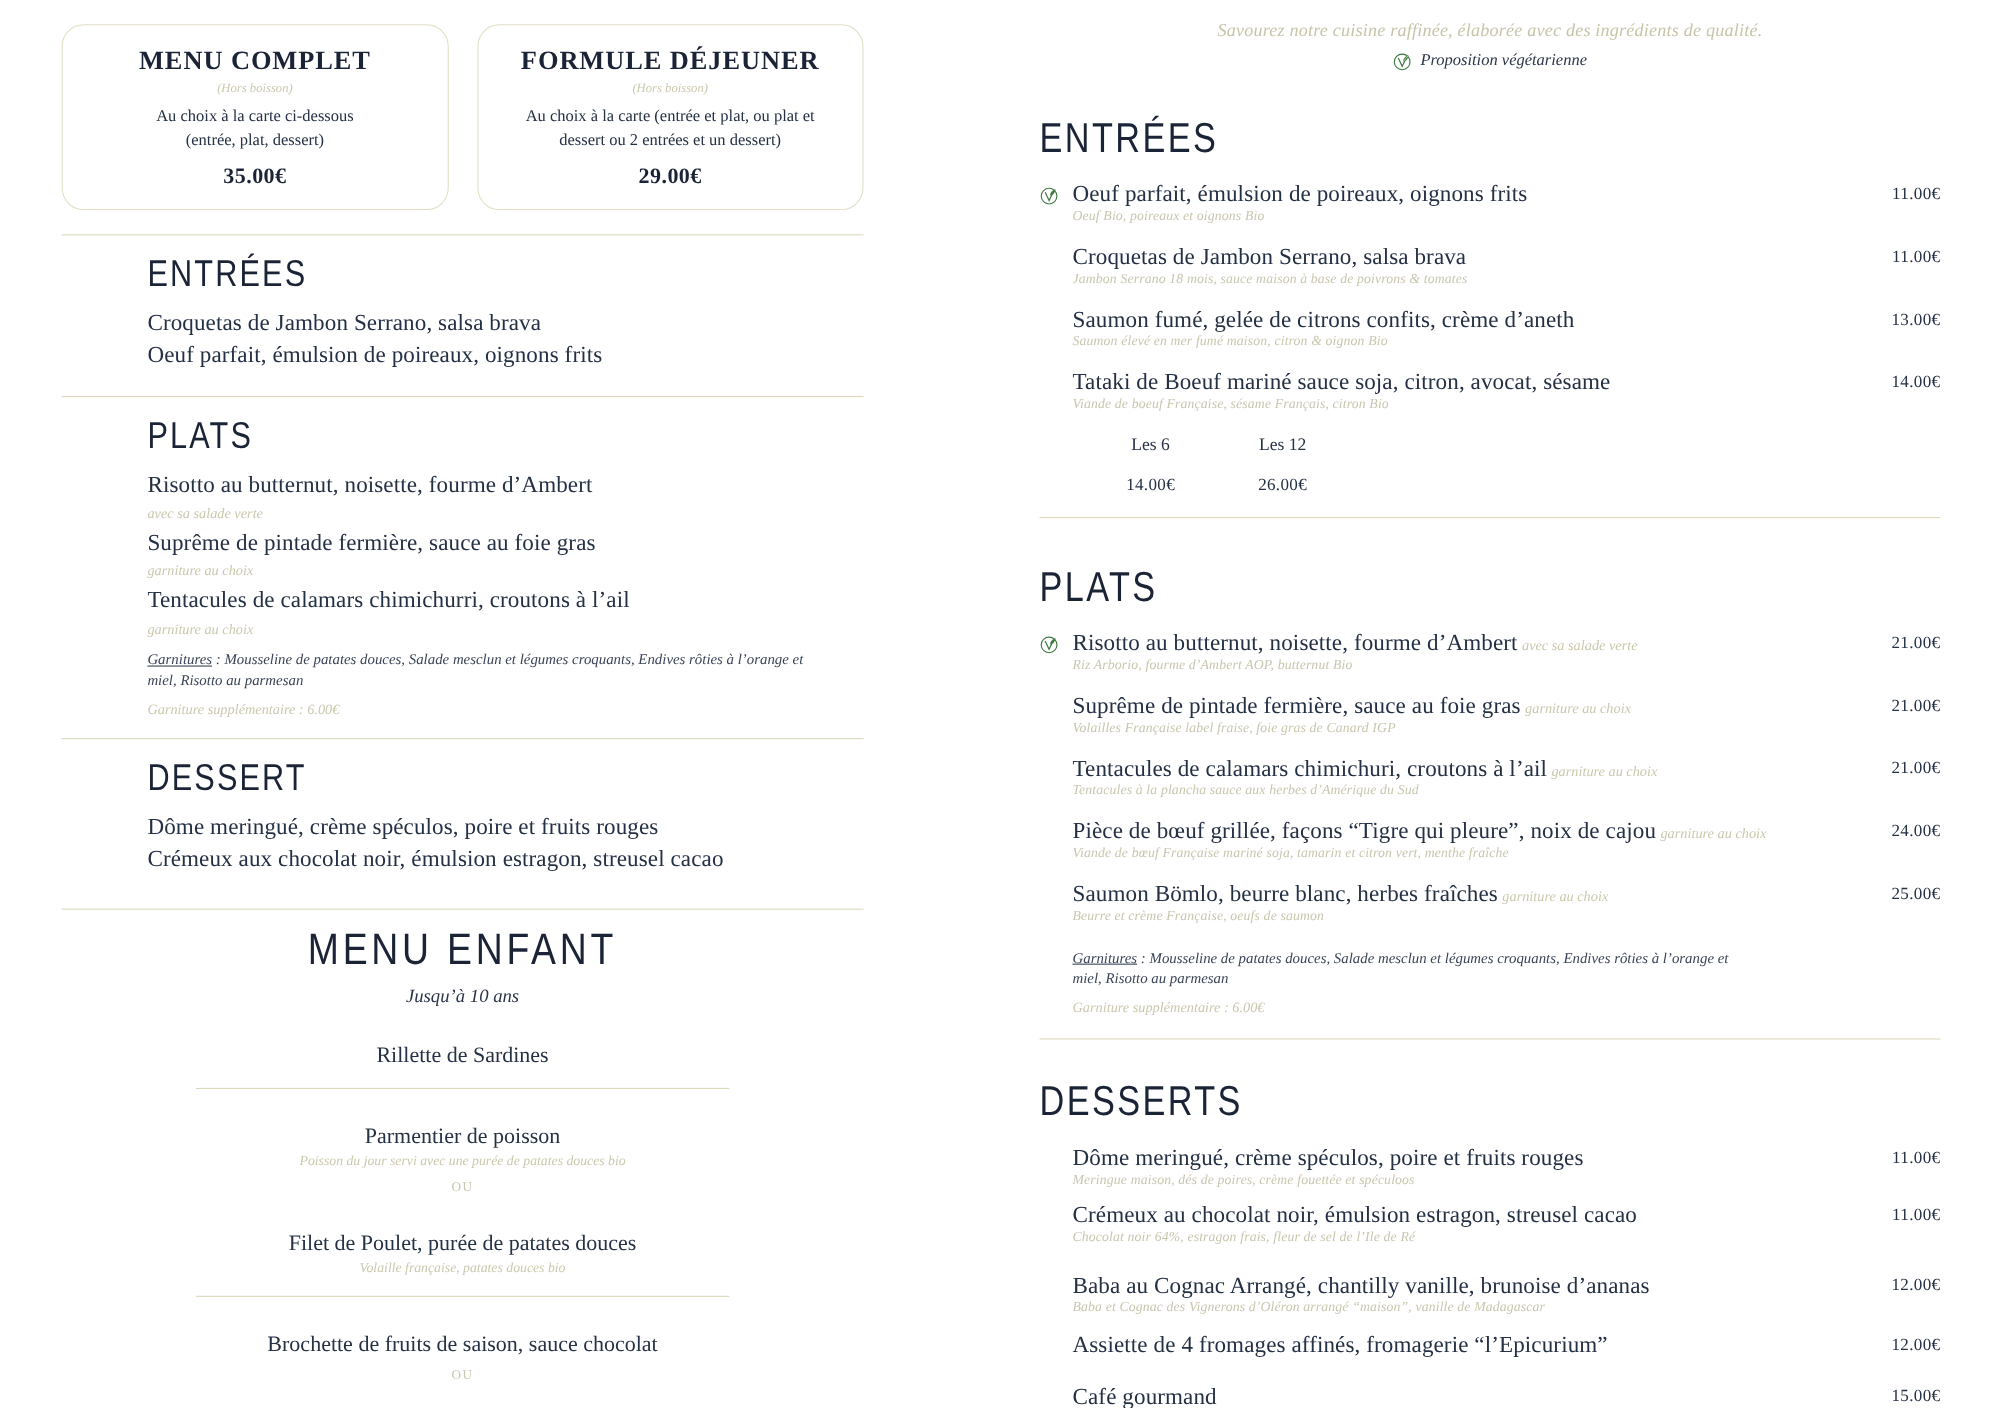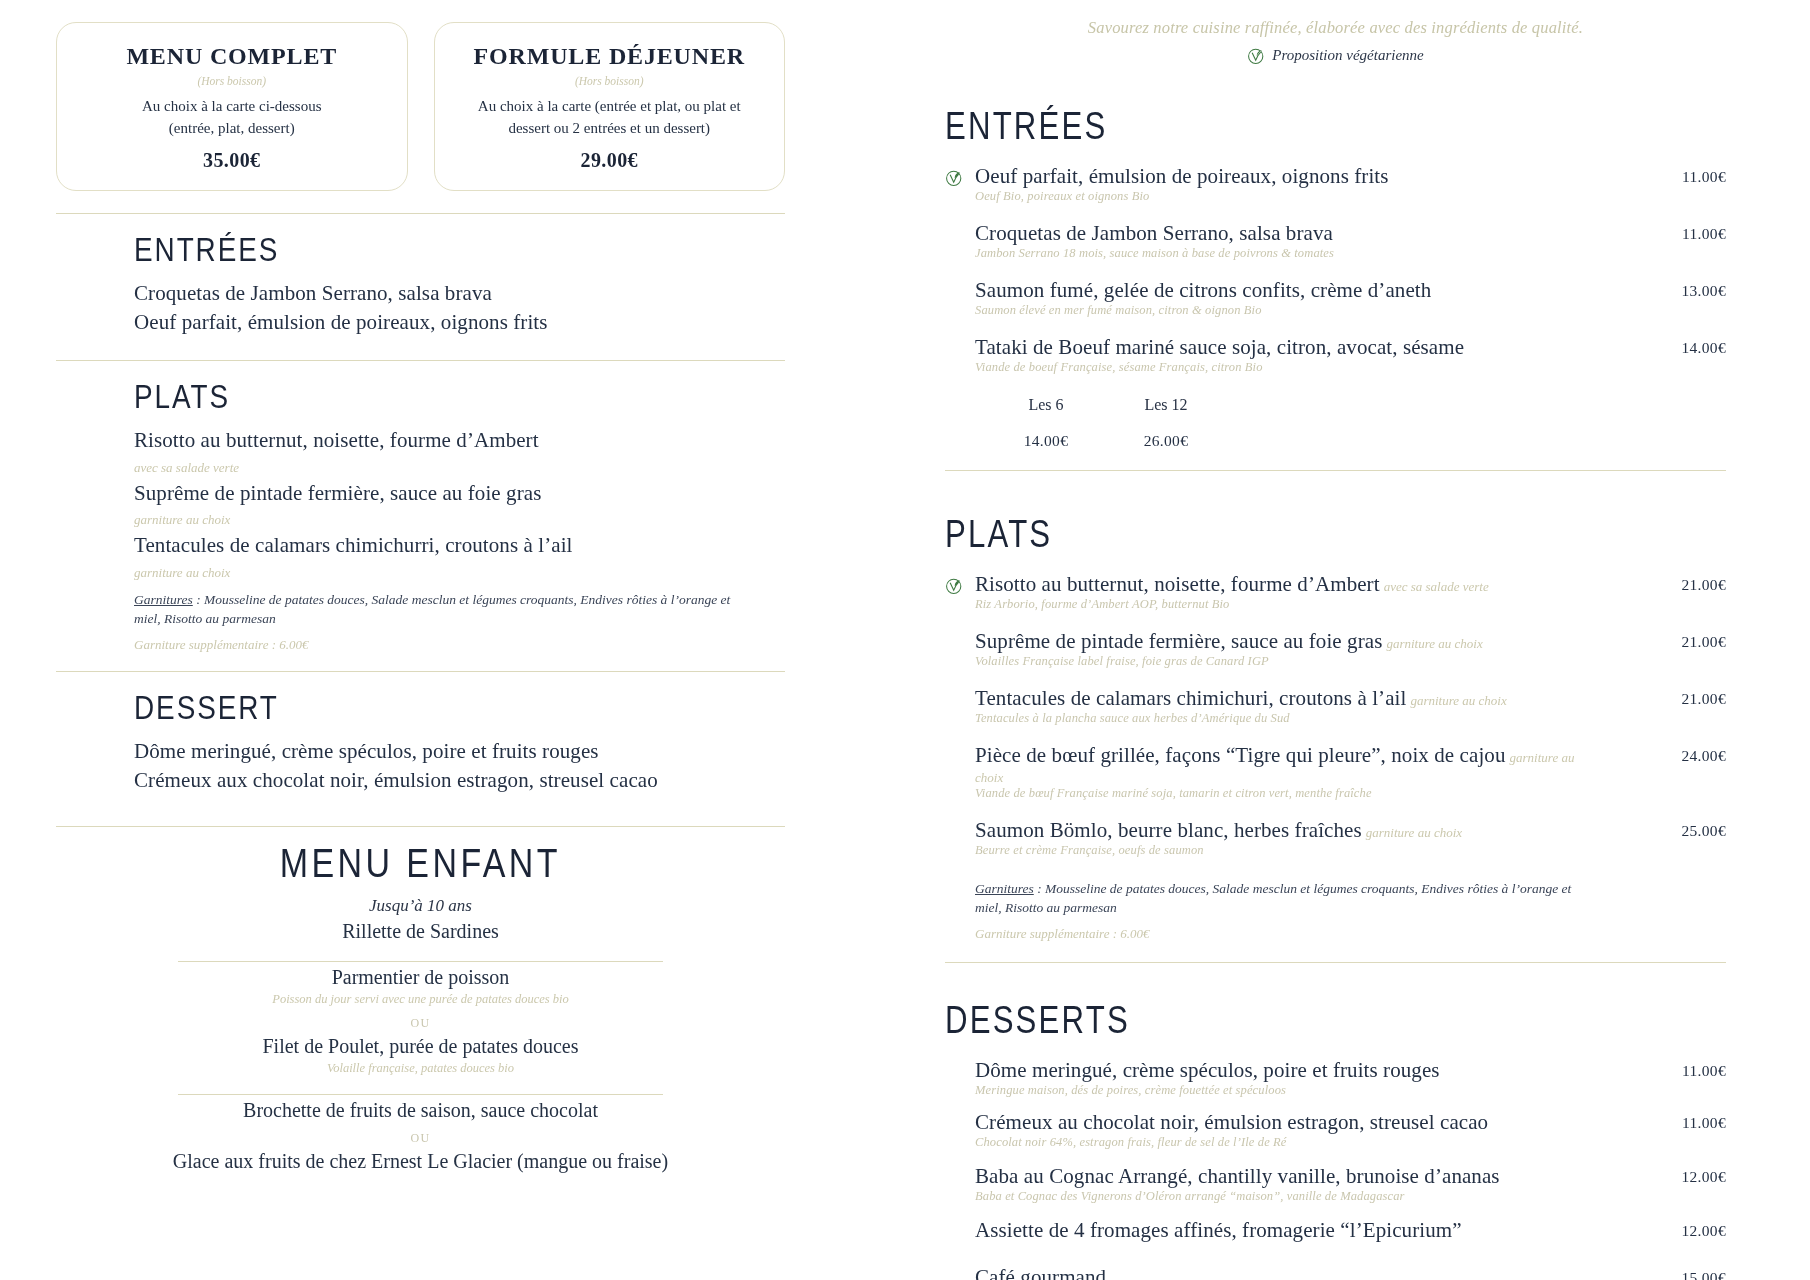--- a/index.html
+++ b/index.html
@@ -94,27 +94,27 @@
   .enfant-title {
     font-family: "Liberation Sans", sans-serif;
     font-weight: 300;
     font-size: 40px;
     letter-spacing: .1em;
     color: #1b2436;
     display: inline-block;
     transform: scaleX(0.85);
   }
   .enfant-age { font-style: italic; font-size: 17px; color: #2b3547; margin-top: 10px; }
-  .enfant-item { font-size: 20px; color: #253144; margin-top: 4px; }
+  .enfant-item { font-size: 20px; color: #253144; margin-top: 32px; }
   .enfant-sub { font-style: italic; font-size: 12.5px; color: #cbc8ad; margin-top: 3px; }
   .enfant-ou { font-size: 12px; color: #c9c6ae; letter-spacing: .12em; margin-top: 9px; }
   .enfant-rule { height: 1px; background: #dcd9bc; width: 485px; margin: 18px auto 0; }
 
   
-  .right { width: 965px; padding: 18px 84px 0 100px; position: relative; }
+  .right { width: 965px; padding: 18px 46px 0 100px; position: relative; }
   .tagline {
     text-align: center;
     font-style: italic;
     font-size: 16.5px;
     color: #c7c5a8;
     letter-spacing: .01em;
   }
   .veg-line {
     display: flex; align-items: center; justify-content: center;
     gap: 6px; margin-top: 8px;
@@ -424,21 +424,21 @@
         <div class="mark"></div>
         <div class="body">
           <span class="dish">Crémeux au chocolat noir, émulsion estragon, streusel cacao</span>
           <div class="sub">Chocolat noir 64%, estragon frais, fleur de sel de l’Ile de Ré</div>
         </div>
         <div class="pricecol">
           <span class="price">11.00€</span>
         </div>
       </div>
 
-      <div class="row" style="margin-top:14px">
+      <div class="row" style="margin-top:24px">
         <div class="mark"></div>
         <div class="body">
           <span class="dish">Baba au Cognac Arrangé, chantilly vanille, brunoise d’ananas</span>
           <div class="sub">Baba et Cognac des Vignerons d’Oléron arrangé “maison”, vanille de Madagascar</div>
         </div>
         <div class="pricecol">
           <span class="price">12.00€</span>
         </div>
       </div>
 

